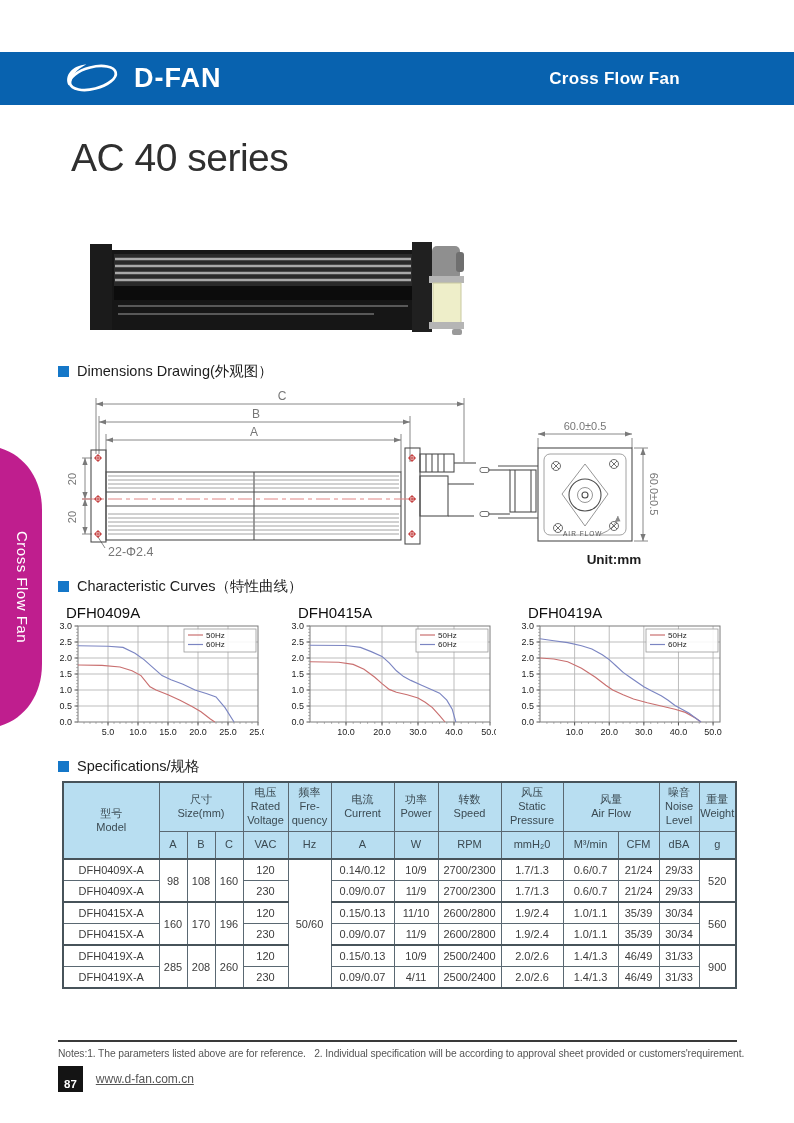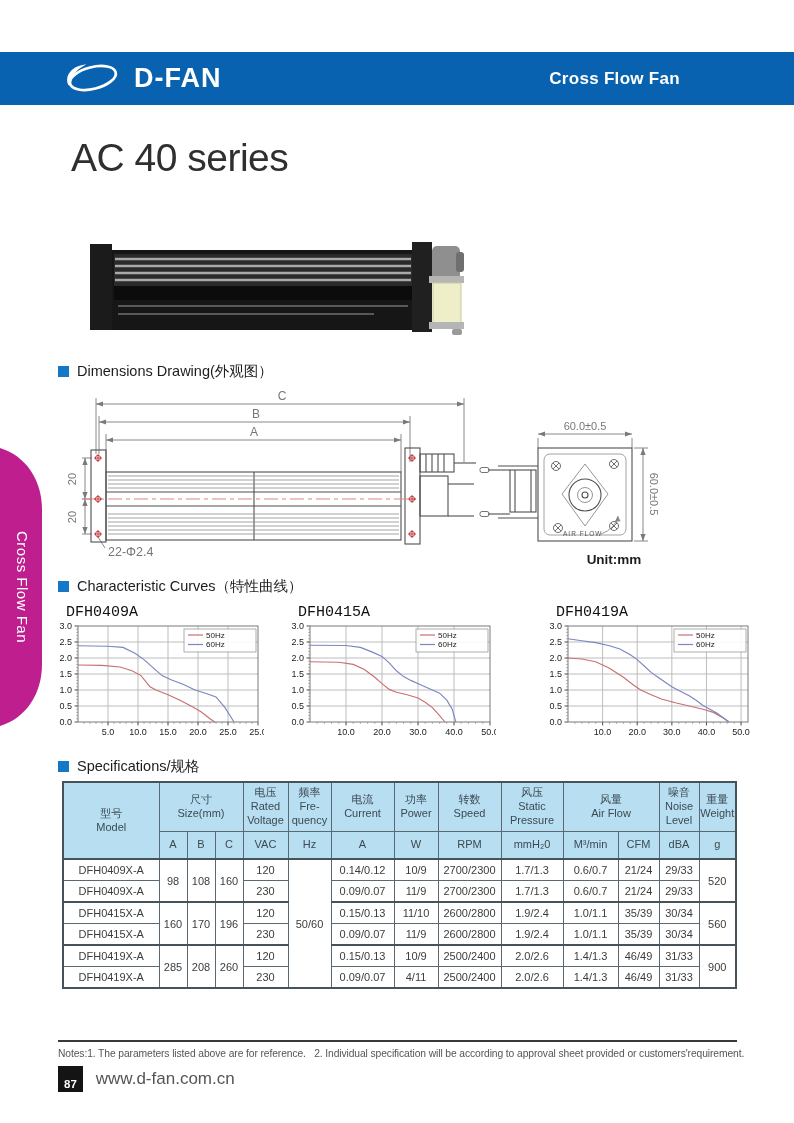--- a/index.html
+++ b/index.html
@@ -16,39 +16,39 @@
   .product{position:absolute;left:84px;top:230px;width:380px;height:112px;}
   
   .sec{position:absolute;left:58px;display:flex;align-items:center;gap:8px;font-size:14.5px;color:#1c1c1c;}
   .sec .bullet{width:11px;height:11px;background:#1577c8;flex:0 0 auto;}
   .sec1{top:362px}.sec2{top:577px}.sec3{top:757px}
   
   .dims{position:absolute;left:58px;top:386px;width:692px;height:196px;}
   .dims text{font-family:"Liberation Sans","DejaVu Sans",sans-serif;}
   
   .chart{position:absolute;top:604px;width:230px;height:148px;}
-  .c1{left:34px}.c2{left:266px}.c3{left:524px}
-  .chart-title{margin:0 0 1px 32px;font-size:15px;color:#101010;font-family:Liberation Mono, monospace;}
+  .c1{left:34px}.c2{left:266px}.c3{left:496px}
+  .chart-title{margin:0 0 1px 32px;font-size:15px;color:#101010;}
   
   .spec-table{position:absolute;left:62px;top:781px;border-collapse:collapse;table-layout:fixed;
               border:2px solid #47535a;}
   .spec-table td{border:1px solid #5a6872;font-size:11px;text-align:center;color:#3c3c3c;
                  padding:1px 0;height:18px;overflow:hidden;}
   .spec-table thead td{background:#b8def1;color:#3b4a52;white-space:pre-line;line-height:1.25;}
   .spec-table thead tr:first-child td{height:46px;}
   .spec-table thead tr:last-child td{height:24px;}
   .spec-table thead{border-bottom:2px solid #47535a;}
   .spec-table tr.grp td{border-top:2px solid #47535a;}
   
   .rule{position:absolute;left:58px;top:1040px;width:679px;height:2px;background:#3a3a3a;}
   .notes{position:absolute;left:58px;top:1048px;width:690px;font-size:10.3px;color:#555;
          white-space:pre-wrap;letter-spacing:-.1px;}
   .footer{position:absolute;left:58px;top:1066px;display:flex;align-items:center;gap:13px;}
   .pagebox{background:#141414;color:#fff;font-size:11.5px;font-weight:bold;padding:12px 6px 2px;}
-  .website{font-size:17px;color:#555;}
+  .website{font-size:12px;color:#555;text-decoration:underline;}
   
   .side-tab{position:absolute;left:0;top:446px;width:42px;height:282px;}
   .side-label{position:absolute;left:-120px;top:131px;width:282px;height:20px;
               transform:rotate(90deg);text-align:center;color:#fff;font-size:15px;letter-spacing:.5px;}
 </style>
 </head>
 <body>
 
 <div class="page">
 

